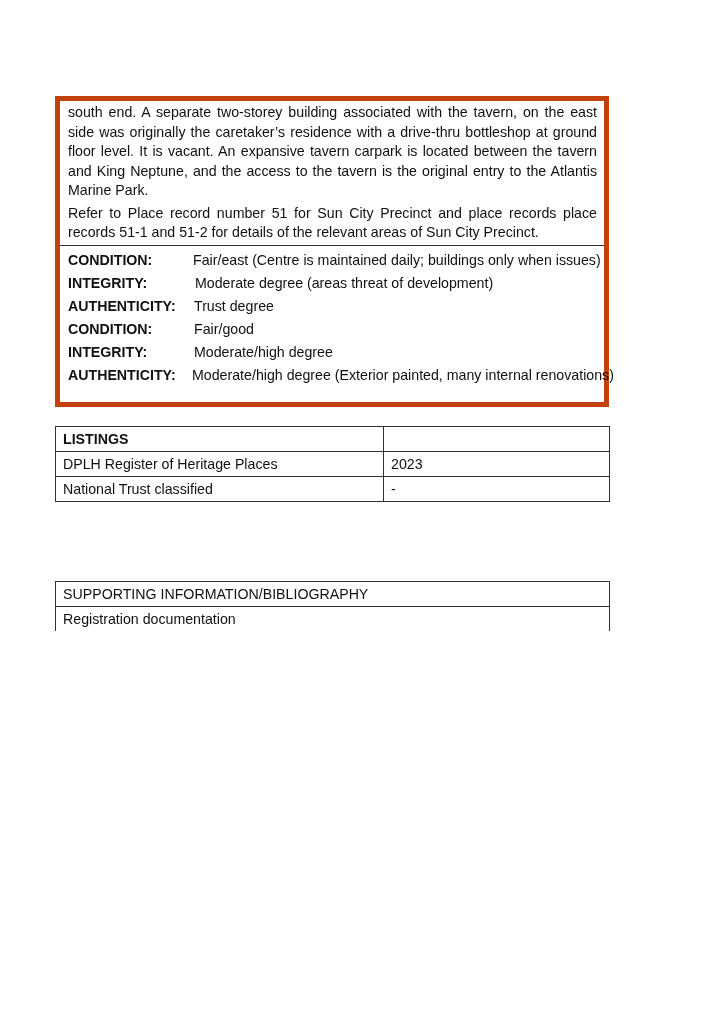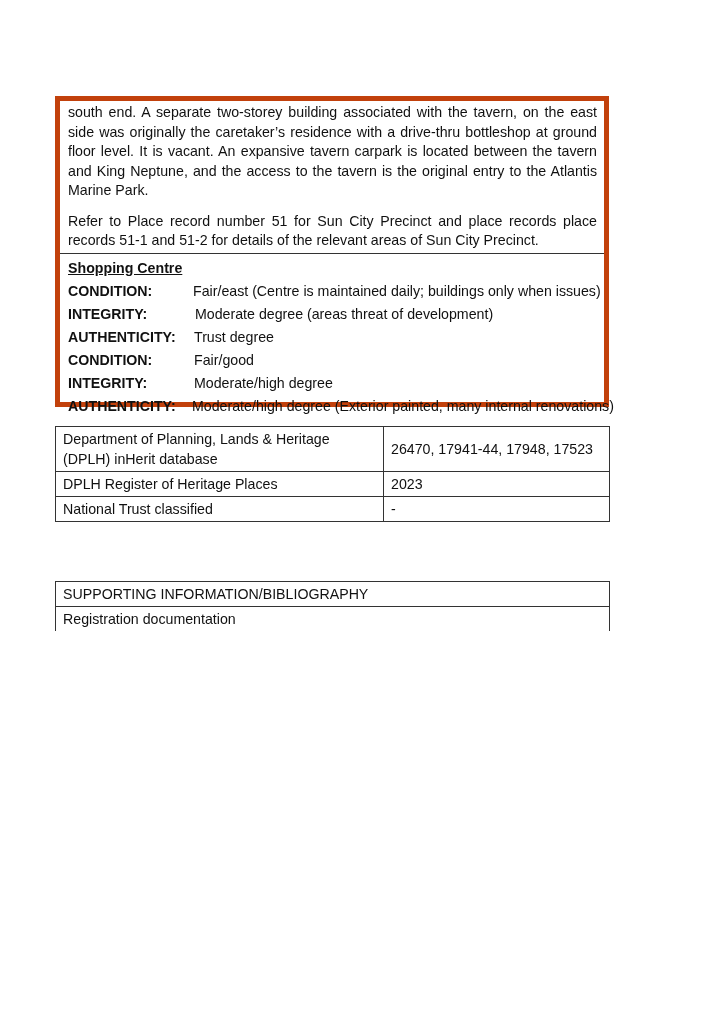--- a/index.html
+++ b/index.html
@@ -1,21 +1,21 @@
 <!DOCTYPE html>
 <html><head>
   <meta charset="utf-8">
   <style>
     html, body { margin:0; padding:0; background:#ffffff; }
     body { width:705px; height:1023px; position:relative; font-family:"Liberation Sans", sans-serif; color:#111; font-size:14.2px; }
     .box { position:absolute; left:55px; width:554px; border:5px solid #c2410c; box-sizing:border-box; }
     #desc-box { top:96px; height:311px; }
     .desc { padding:2px 7px 2px 8px; line-height:19.5px; text-align:justify; border-bottom:1px solid #333; }
     .desc p { margin:0; }
-    .desc p + p { margin-top:11px; }
+    .desc p + p { margin-top:3px; }
     .cond { padding:3px 8px; }
     .cond .row { height:23px; line-height:23px; white-space:nowrap; position:relative; }
     .cond .sub { font-weight:bold; text-decoration:underline; }
     .cond .lbl { font-weight:bold; display:inline-block; }
     .cond .val { position:absolute; top:0; }
     table { position:absolute; left:55px; width:555px; border-collapse:collapse; }
     td { border:1px solid #333; padding:2px 7px; vertical-align:top; line-height:20px; }
     #listings { top:426px; }
     #listings td.c1 { width:313px; }
     #listings .hdr { font-weight:bold; }
@@ -26,21 +26,20 @@
   </style>
 </head>
 <body>
 
 <div class="box" id="desc-box">
   <div class="desc">
     <p>south end.  A separate two-storey building associated with the tavern, on the east side was originally the caretaker’s residence with a drive-thru bottleshop at ground floor level. It is vacant. An expansive tavern carpark is located between the tavern and King Neptune, and the  access to the tavern is the original entry to the Atlantis Marine Park.</p>
     <p>Refer to Place record number 51 for Sun City Precinct and place records place records 51-1 and 51-2 for details of the relevant areas of Sun City Precinct.</p>
   </div>
   <div class="cond">
-    <div class="row"><span class="sub">Shopping Centre</span></div>
     <div class="row">
       <span class="lbl">CONDITION:</span>
       <span class="val" style="left:125px">Fair/east  (Centre is maintained daily;  buildings only when issues)</span>
     </div>
     <div class="row">
       <span class="lbl">INTEGRITY:</span>
       <span class="val" style="left:127px">Moderate degree (areas threat of development)</span>
     </div>
     <div class="row">
       <span class="lbl">AUTHENTICITY:</span>
@@ -56,23 +55,23 @@
     </div>
     <div class="row">
       <span class="lbl">AUTHENTICITY:</span>
       <span class="val" style="left:124px">Moderate/high degree (Exterior painted, many internal renovations)</span>
     </div>
   </div>
 </div>
 
 <table id="listings">
   <tbody>
-  <tr>
-    <td class="c1">Department of Planning, Lands &amp; Heritage (DPLH) inHerit database</td>
-    <td style="vertical-align:middle">26470, 17941-44, 17948, 17523</td>
+      <tr>
+    <td class="c1 hdr">LISTINGS</td>
+    <td></td>
   </tr>
   <tr>
     <td class="c1">DPLH  Register of Heritage Places</td>
     <td>2023</td>
   </tr>
   <tr>
     <td class="c1">National Trust classified</td>
     <td>-</td>
   </tr>
 </tbody>

